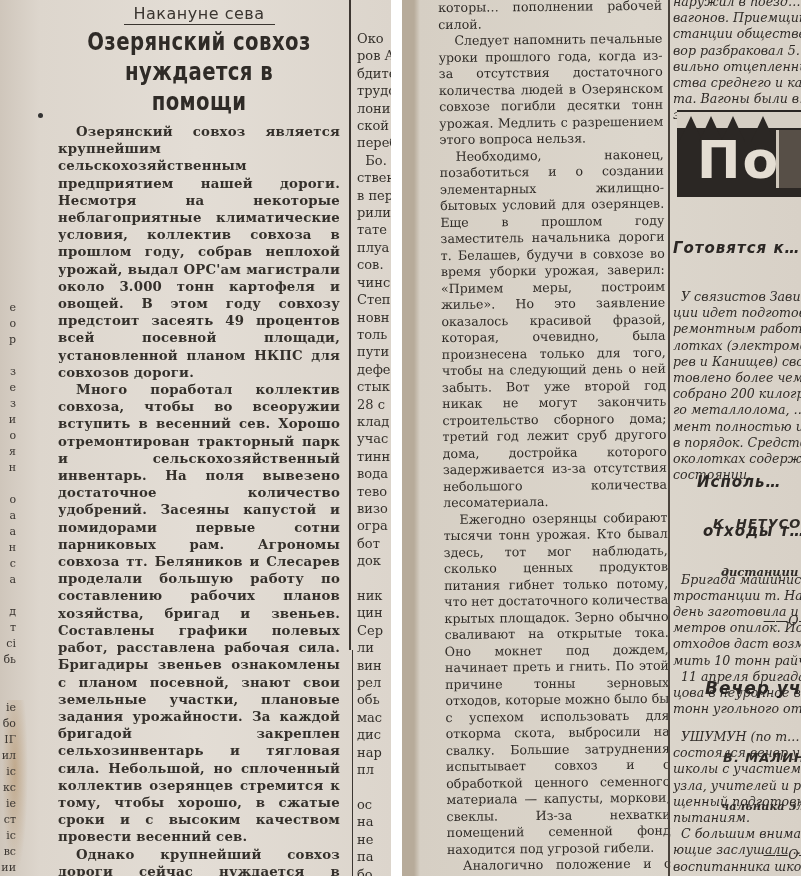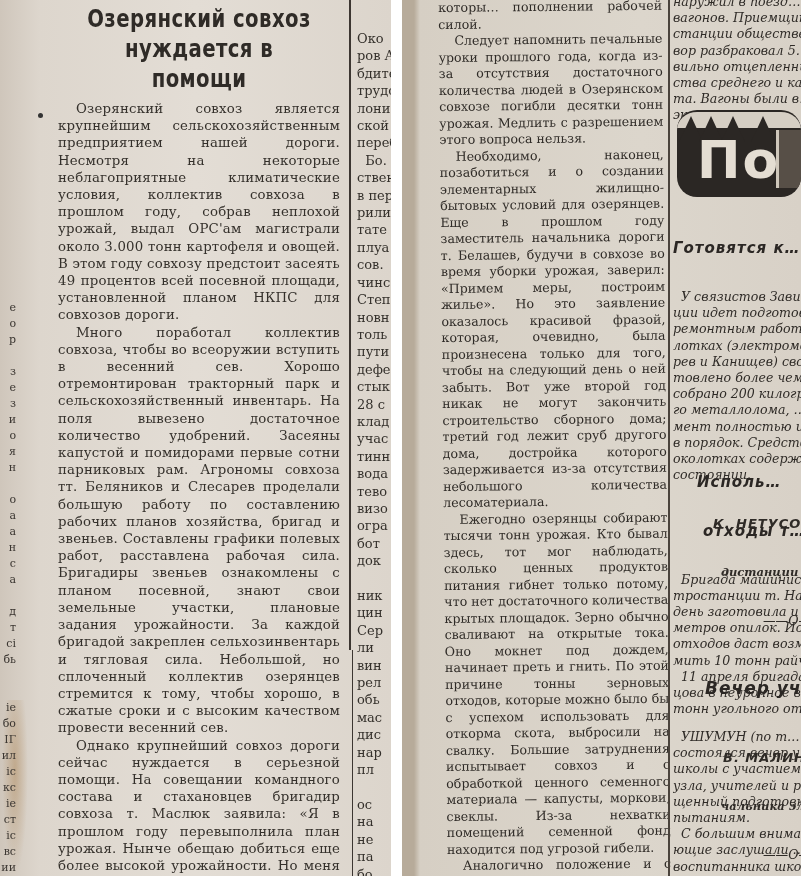--- a/index.html
+++ b/index.html
@@ -43,21 +43,21 @@
   .headline {
     text-align:center; font-family:"DejaVu Sans", sans-serif; font-weight:bold;
     font-size:24px; line-height:30px; color:#2f2b27; margin:4px 0 6px 0;
     transform: scaleX(0.82); transform-origin: center top;
     letter-spacing: 0.5px;
   }
   .body-text {
     font-size:13.3px; line-height:17.2px; text-align:justify; color:#34302b;
     letter-spacing: 0.2px;
   }
-  .body-text p { margin:0; text-indent:18px; }
+  .body-text p { margin:0; text-indent:18px;font-weight:bold; }
   .bullet { position:absolute; left:38px; top:113px; width:5px; height:5px; border-radius:50%; background:#333; }
 
   
   .cut-col {
     position:absolute; left:357px; top:30px; width:34px;
     font-size:13px; line-height:17.4px; white-space:pre; overflow:hidden; color:#34302b;
   }
 
   
   .rcol {
@@ -67,21 +67,21 @@
   }
   .rcol p { margin:0; text-indent:16px; }
 
   
   .fcol {
     position:absolute; left:673px; top:0; width:128px; overflow:hidden;
     font-size:12.6px; line-height:16.2px; color:#2f2b27; white-space:pre;
   }
   .banner {
     position:absolute; left:677px; top:110px; width:124px; height:85px;
-    background:#2b2724; border-top:2px solid #2b2724; overflow:hidden;border-radius:20px;
+    background:#2b2724; border-top:2px solid #2b2724; overflow:hidden;
   }
   .banner .sky { position:absolute; left:0; top:0; width:124px; height:16px; background:#d6cfc4; }
   .banner .tree { position:absolute; width:0; height:0; border-left:12px solid transparent; border-right:12px solid transparent; border-bottom:26px solid #2b2724; top:4px; }
   .banner .letters {
     position:absolute; left:20px; top:22px; font-family:"DejaVu Sans", sans-serif; font-weight:bold;
     font-size:52px; line-height:52px; color:#e4ddd2; letter-spacing:2px;
   }
   .banner .loco { position:absolute; right:0; top:18px; width:22px; height:58px; background:#574f47; border-left:3px solid #cfc7bb; }
 
   .sec-title {
@@ -137,20 +137,21 @@
 эт
 че
 на
 го
 ка
 бо</div>
 
   <div class="bullet"></div>
 
   <div class="article">
+    <div class="rubric"><span>Накануне сева</span></div>
     <div class="headline">
       <div>Озерянский совхоз</div>
       <div>нуждается в помощи</div>
     </div>
     <div class="body-text">
       <p>Озерянский совхоз является крупнейшим сельскохозяйственным предприятием нашей дороги. Несмотря на некоторые неблагоприятные климатические условия, коллектив совхоза в прошлом году, собрав неплохой урожай, выдал ОРС'ам магистрали около 3.000 тонн картофеля и овощей. В этом году совхозу предстоит засеять 49 процентов всей посевной площади, установленной планом НКПС для совхозов дороги.</p>
       <p>Много поработал коллектив совхоза, чтобы во всеоружии вступить в весенний сев. Хорошо отремонтирован тракторный парк и сельскохозяйственный инвентарь. На поля вывезено достаточное количество удобрений. Засеяны капустой и помидорами первые сотни парниковых рам. Агрономы совхоза тт. Беляников и Слесарев проделали большую работу по составлению рабочих планов хозяйства, бригад и звеньев. Составлены графики полевых работ, расставлена рабочая сила. Бригадиры звеньев ознакомлены с планом посевной, знают свои земельные участки, плановые задания урожайности. За каждой бригадой закреплен сельхозинвентарь и тягловая сила. Небольшой, но сплоченный коллектив озерянцев стремится к тому, чтобы хорошо, в сжатые сроки и с высоким качеством провести весенний сев.</p>
       <p>Однако крупнейший совхоз дороги сейчас нуждается в серьезной помощи. На совещании командного состава и стахановцев бригадир совхоза т. Маслюк заявила: «Я в прошлом году перевыполнила план урожая. Нынче обещаю добиться еще более высокой урожайности. Но меня беспокоит одно: ведь моя бригада укомплектована людьми всего лишь на 20 процентов». Это заявление отражает истинное положение дел в совхозе, который нуждается в немедленном пополнении рабочей силой.</p>
 
     </div>

